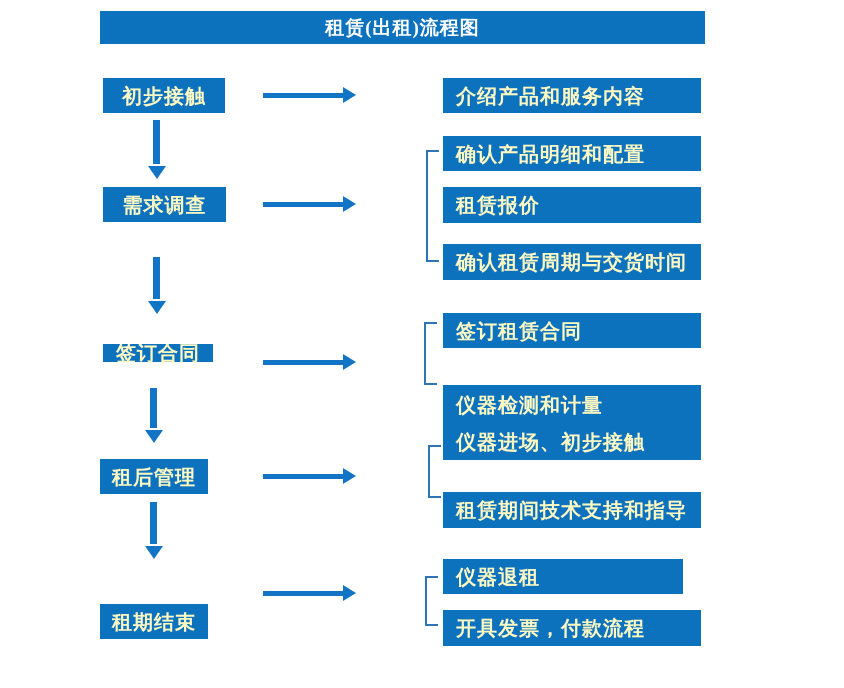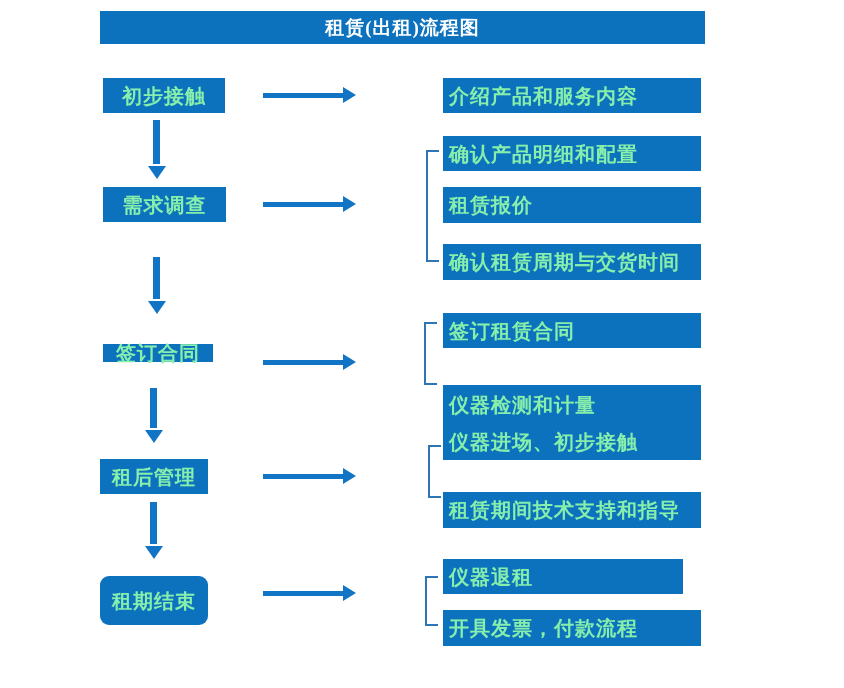--- a/index.html
+++ b/index.html
@@ -7,32 +7,32 @@
     position:relative;
     width:844px;height:688px;
     background:#ffffff;
     font-family:"Liberation Serif","DejaVu Serif",serif;
     overflow:hidden;
   }
   
   .bluebox{
     position:absolute;
     background:#0d72bd;
-    color:#86efac;
+    color:#fef9c3;
     font-weight:bold;
     font-size:20px;
     line-height:1;
     display:flex;
     align-items:center;
     box-sizing:border-box;
     letter-spacing:1px;
     white-space:nowrap;
   }
   .stage{justify-content:center;padding:0 4px;}
-  .out{justify-content:flex-start;padding-left:6px;}
+  .out{justify-content:flex-start;padding-left:13px;}
   .title-bar{
     position:absolute;
     left:100px;top:11px;width:605px;height:33px;
     background:#0d72bd;color:#ffffff;
     font-weight:bold;font-size:19px;
     display:flex;align-items:center;justify-content:center;
     letter-spacing:1px;
   }
   
   .harrow{position:absolute;width:93px;height:16px;}
@@ -61,21 +61,21 @@
     position:absolute;width:13px;box-sizing:border-box;
     border-left:2px solid #2e75b6;
     border-top:2px solid #2e75b6;
     border-bottom:2px solid #2e75b6;
   }
   
   .s1{left:103px;top:78px;width:122px;height:35px;}
   .s2{left:103px;top:187px;width:123px;height:35px;}
   .s3{left:103px;top:344px;width:110px;height:18px;}
   .s4{left:100px;top:459px;width:108px;height:35px;}
-  .s5{left:100px;top:576px;width:108px;height:49px;border-radius:9px;}
+  .s5{left:100px;top:604px;width:108px;height:35px;}
 
   .o1 {left:443px;top:78px; width:258px;height:35px;}
   .o2a{left:443px;top:136px;width:258px;height:35px;}
   .o2b{left:443px;top:187px;width:258px;height:36px;}
   .o2c{left:443px;top:244px;width:258px;height:36px;}
   .o3a{left:443px;top:313px;width:258px;height:35px;}
   .o3b{left:443px;top:365px;width:258px;height:40px;margin-top:20px;}
   .o4a{left:443px;top:424px;width:258px;height:36px;}
   .o4b{left:443px;top:492px;width:258px;height:36px;}
   .o5a{left:443px;top:559px;width:240px;height:35px;}

